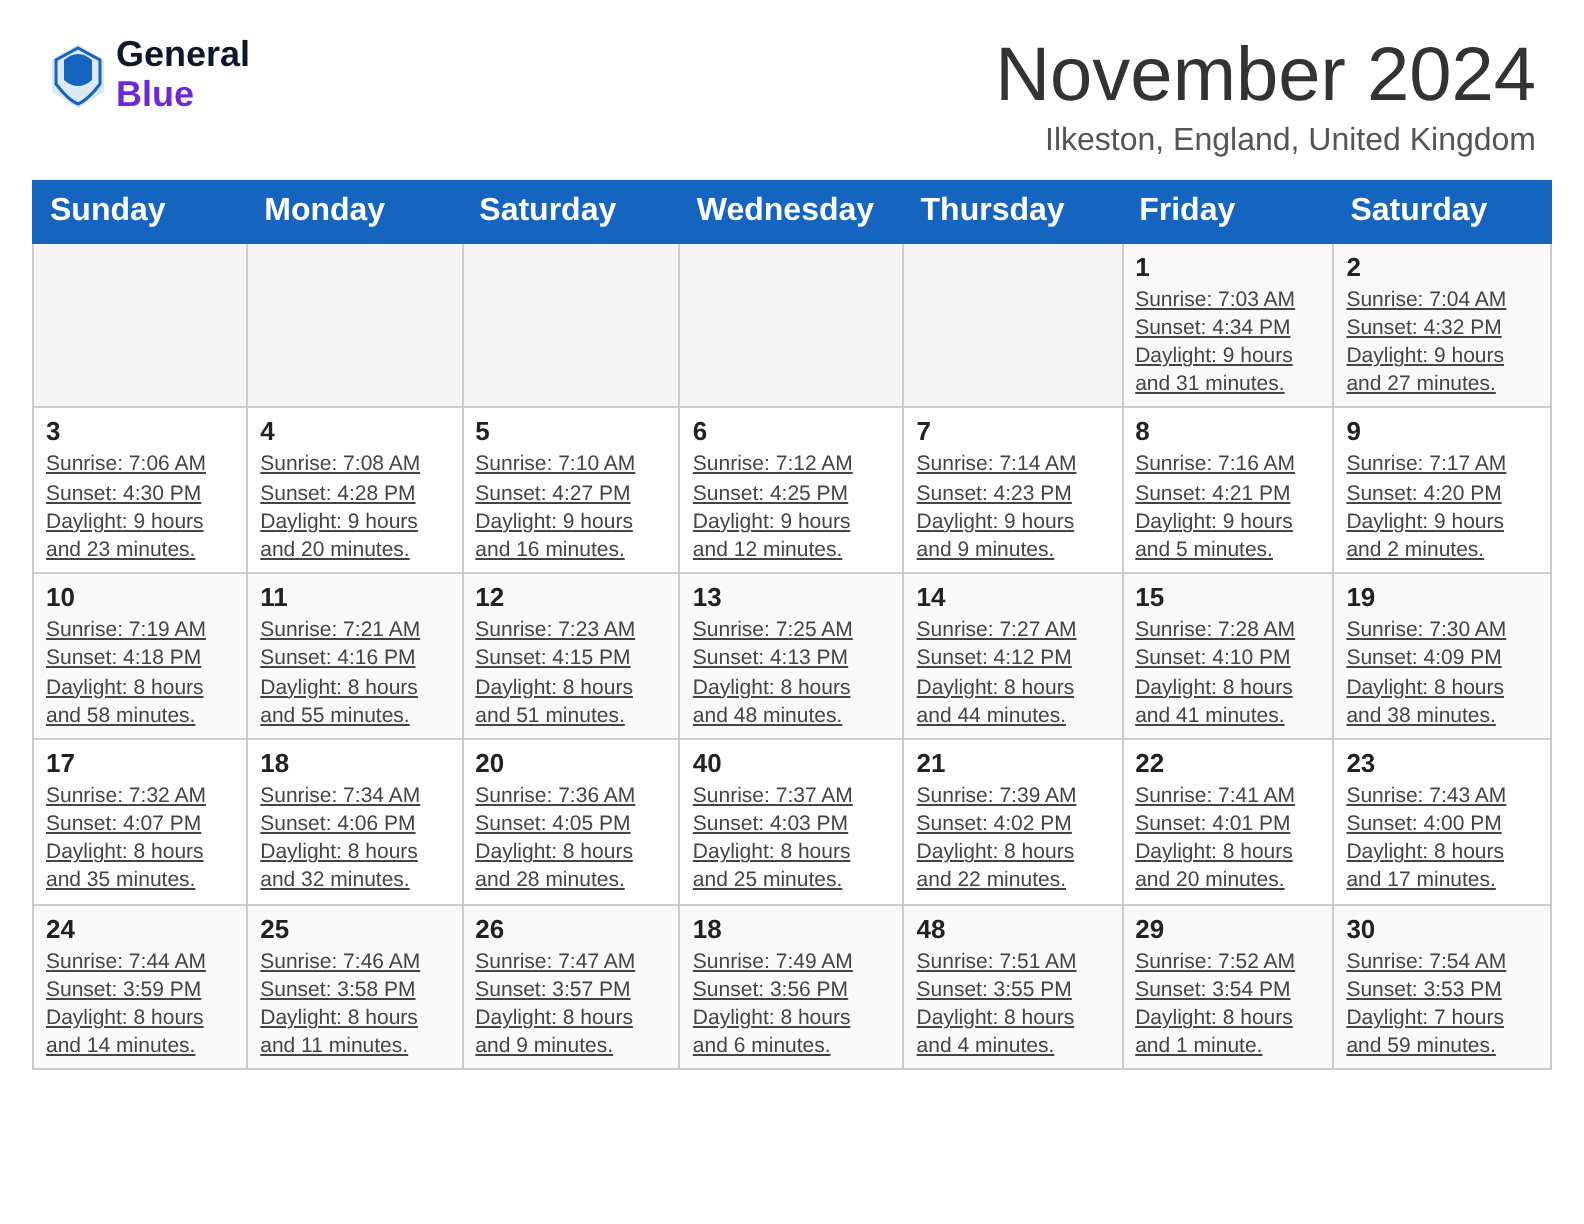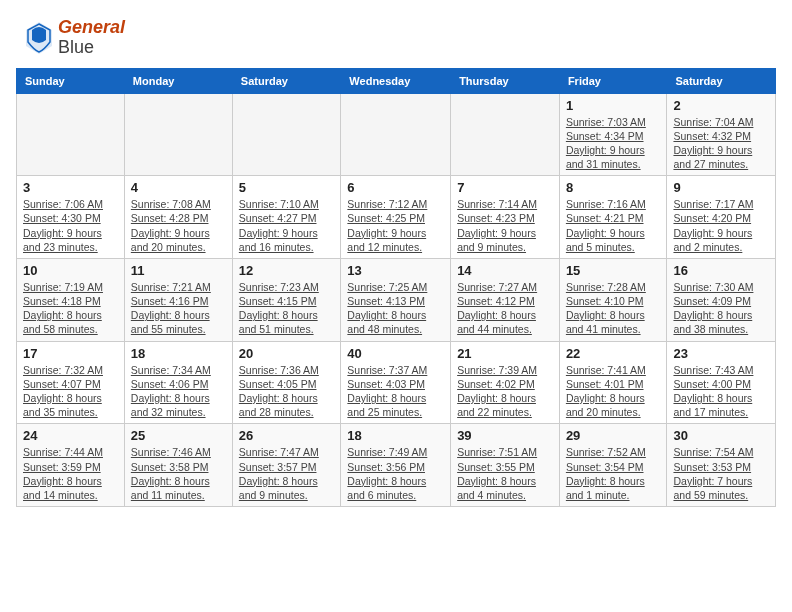--- a/index.html
+++ b/index.html
@@ -2,36 +2,36 @@
 <html><head>
   <meta charset="utf-8">
   <style>
     * { box-sizing: border-box; margin: 0; padding: 0; }
     body { font-family: Arial, sans-serif; background: #fff; width: 792px; min-height: 612px; }
     
     .header { display: flex; align-items: flex-start; justify-content: space-between; padding: 18px 24px 10px 24px; }
     
     .logo { display: flex; align-items: center; gap: 4px; }
     .logo-text { display: flex; flex-direction: column; line-height: 1.1; }
-    .logo-general { font-size: 18px; font-weight: bold; color: #c2410c; font-style: italic; }
-    .logo-blue { font-size: 18px; font-weight: normal; color: #404040; }
+    .logo-general { font-size: 18px; font-weight: bold; color: #0f172a; }
+    .logo-blue { font-size: 18px; font-weight: bold; color: #6d28d9; }
     .logo-icon { width: 30px; height: 36px; }
     
     .title-area { text-align: right; }
     .month-title { font-size: 38px; font-weight: normal; color: #333; line-height: 1.1; }
     .location { font-size: 16px; color: #555; margin-top: 2px; }
     
     .calendar { width: 100%; border-collapse: collapse; margin: 0 8px; width: calc(100% - 16px); margin-left: 8px; }
     
     .calendar th {
       background: #1565C0;
       color: #fff;
       text-align: left;
       padding: 6px 8px;
-      font-size: 11px;
+      font-size: 16px;
       font-weight: bold;
       border: 1px solid #1565C0;
     }
     
     .calendar td {
       border: 1px solid #ccc;
       vertical-align: top;
       padding: 4px 6px;
       width: 113px;
       min-height: 80px;
@@ -55,20 +55,24 @@
   <div class="logo">
     <svg class="logo-icon" viewBox="0 0 30 36" xmlns="http://www.w3.org/2000/svg">
       <polygon points="15,2 28,10 28,26 15,34 2,26 2,10" fill="#1565C0" opacity="0.15"></polygon>
       <path d="M8,10 Q15,4 22,10 L22,20 Q15,26 8,20 Z" fill="#1565C0"></path>
       <path d="M15,4 L26,10 L26,22 Q20,30 15,32 Q10,30 4,22 L4,10 Z" fill="none" stroke="#1565C0" stroke-width="1.5"></path>
     </svg>
     <div class="logo-text">
       <span class="logo-general">General</span>
       <span class="logo-blue">Blue</span>
     </div>
+  </div>
+  <div class="title-area">
+    <div class="month-title">November 2024</div>
+    <div class="location">Ilkeston, England, United Kingdom</div>
   </div>
 </div>
 
 <div style="padding: 0 8px 10px 8px;">
   <table class="calendar">
     <thead>
       <tr>
         <th>Sunday</th>
         <th>Monday</th>
         <th>Saturday</th>
@@ -173,21 +177,21 @@
 Sunset: 4:12 PM
 Daylight: 8 hours and 44 minutes.</div>
           </td>
           <td>
             <span class="day-num">15</span>
             <div class="day-info">Sunrise: 7:28 AM
 Sunset: 4:10 PM
 Daylight: 8 hours and 41 minutes.</div>
           </td>
           <td>
-            <span class="day-num">16</span>
+            <span class="day-num">19</span>
             <div class="day-info">Sunrise: 7:30 AM
 Sunset: 4:09 PM
 Daylight: 8 hours and 38 minutes.</div>
           </td>
         </tr>
         <tr>
           <td>
             <span class="day-num">17</span>
             <div class="day-info">Sunrise: 7:32 AM
 Sunset: 4:07 PM
@@ -249,21 +253,21 @@
 Sunset: 3:57 PM
 Daylight: 8 hours and 9 minutes.</div>
           </td>
           <td>
             <span class="day-num">18</span>
             <div class="day-info">Sunrise: 7:49 AM
 Sunset: 3:56 PM
 Daylight: 8 hours and 6 minutes.</div>
           </td>
           <td>
-            <span class="day-num">39</span>
+            <span class="day-num">48</span>
             <div class="day-info">Sunrise: 7:51 AM
 Sunset: 3:55 PM
 Daylight: 8 hours and 4 minutes.</div>
           </td>
           <td>
             <span class="day-num">29</span>
             <div class="day-info">Sunrise: 7:52 AM
 Sunset: 3:54 PM
 Daylight: 8 hours and 1 minute.</div>
           </td>

